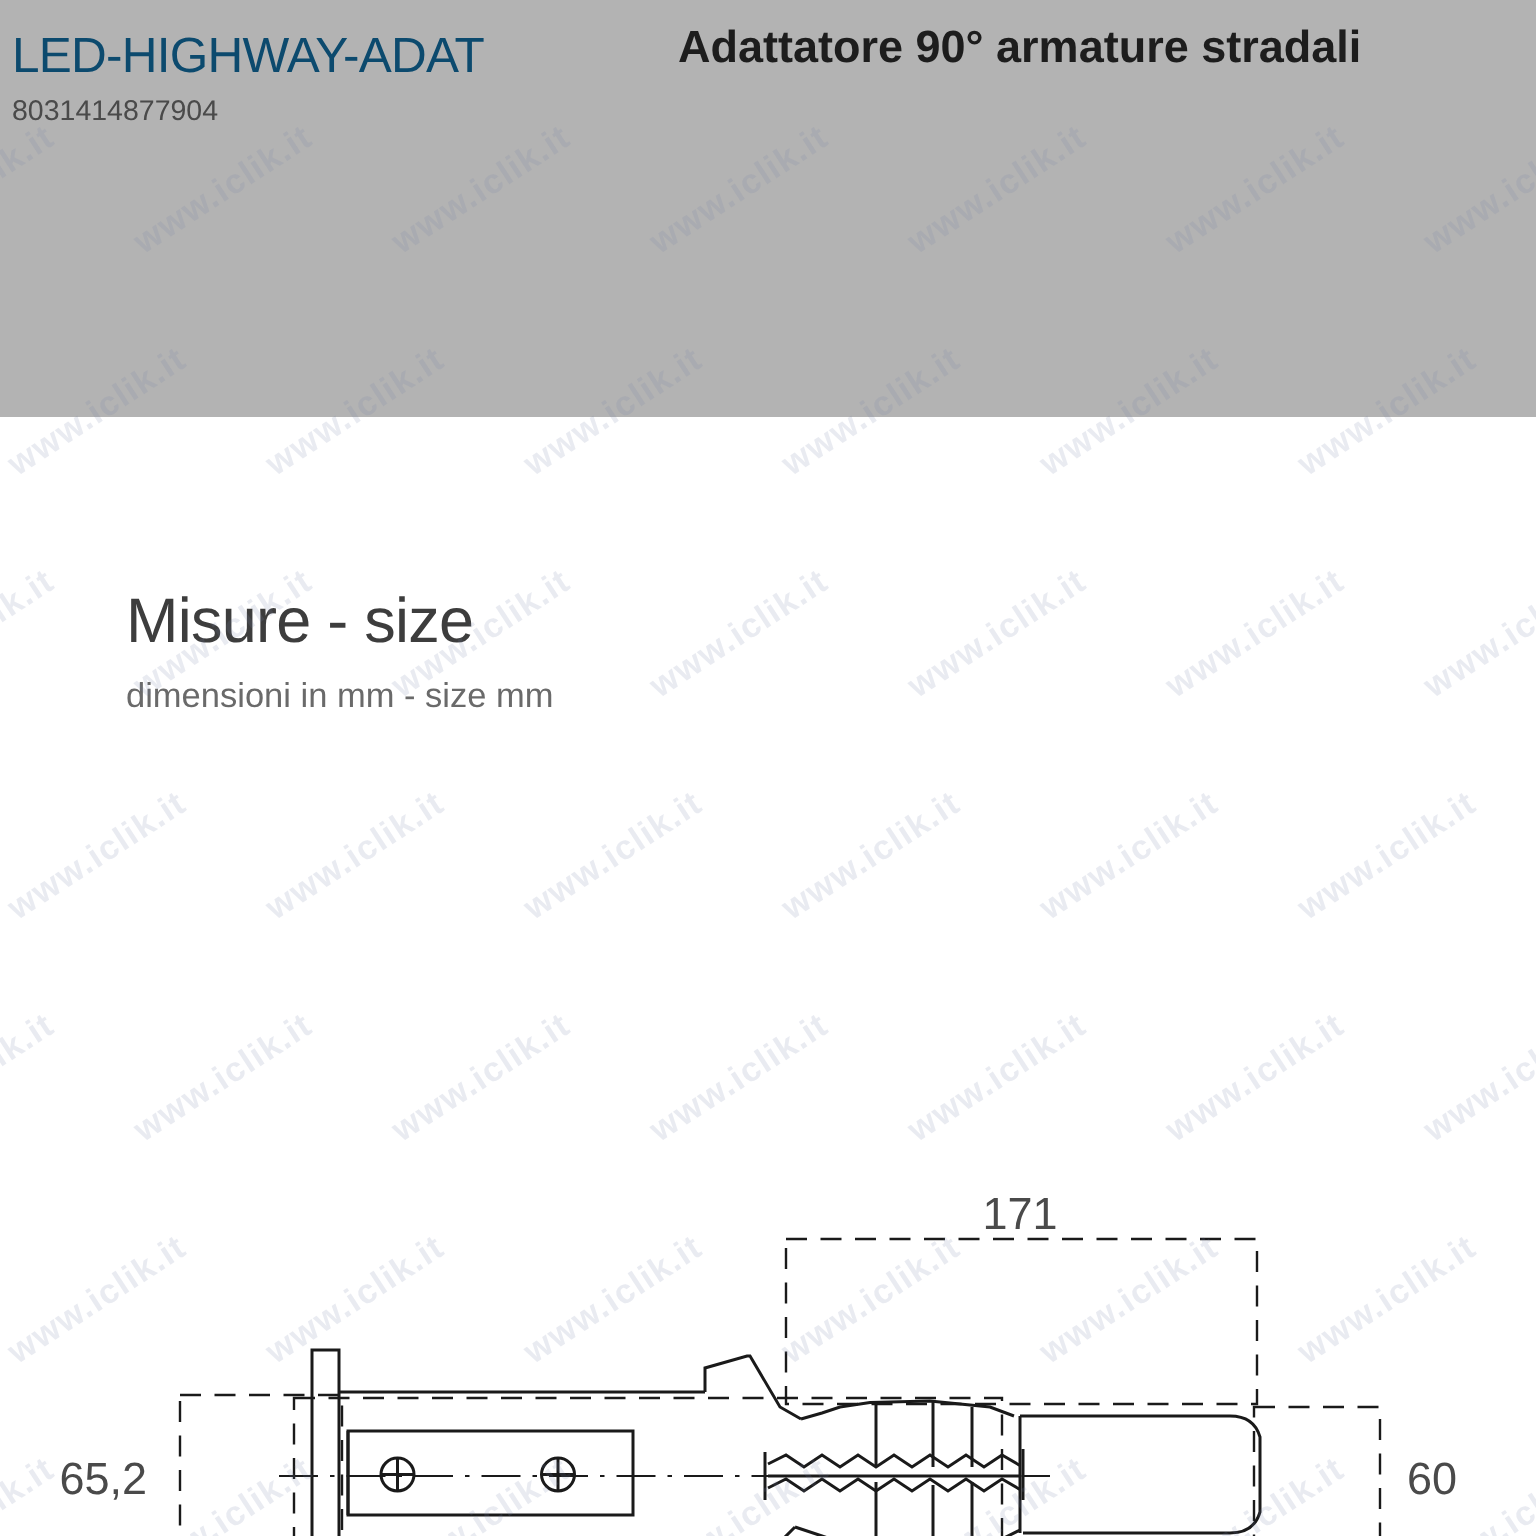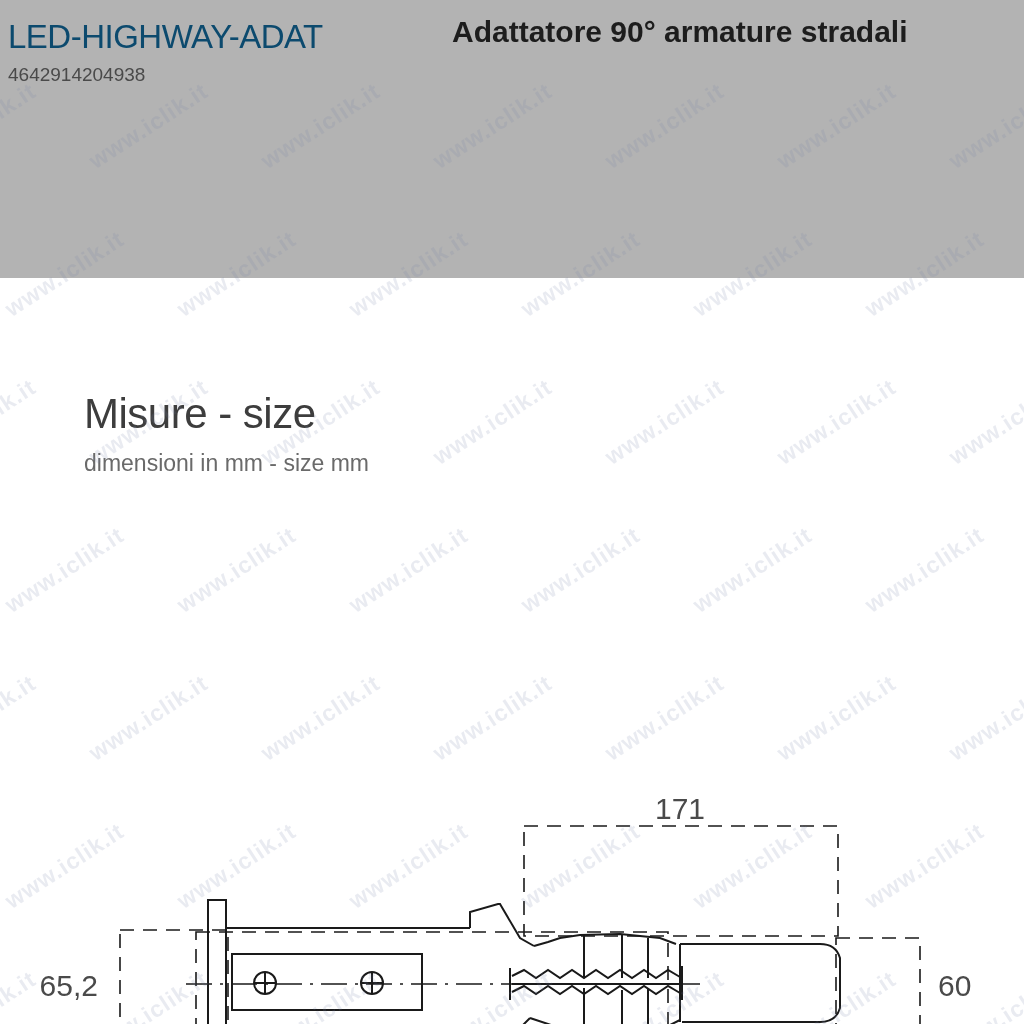--- a/index.html
+++ b/index.html
@@ -126,21 +126,21 @@
     font-size: 30px;
     fill: #4a4a4a;
   }
 </style>
 </head>
 <body>
 
 <div id="header">
   <div id="header-left">
     <div id="sku">LED-HIGHWAY-ADAT</div>
-    <div id="ean">4642914204938</div>
+    <div id="ean">8031414877904</div>
   </div>
   <div id="header-right">
     <div class="desc-it">
       <div>Adattatore 90° armature stradali</div>
     </div>
   </div>
 </div>
 
 <div id="body-area">
 

